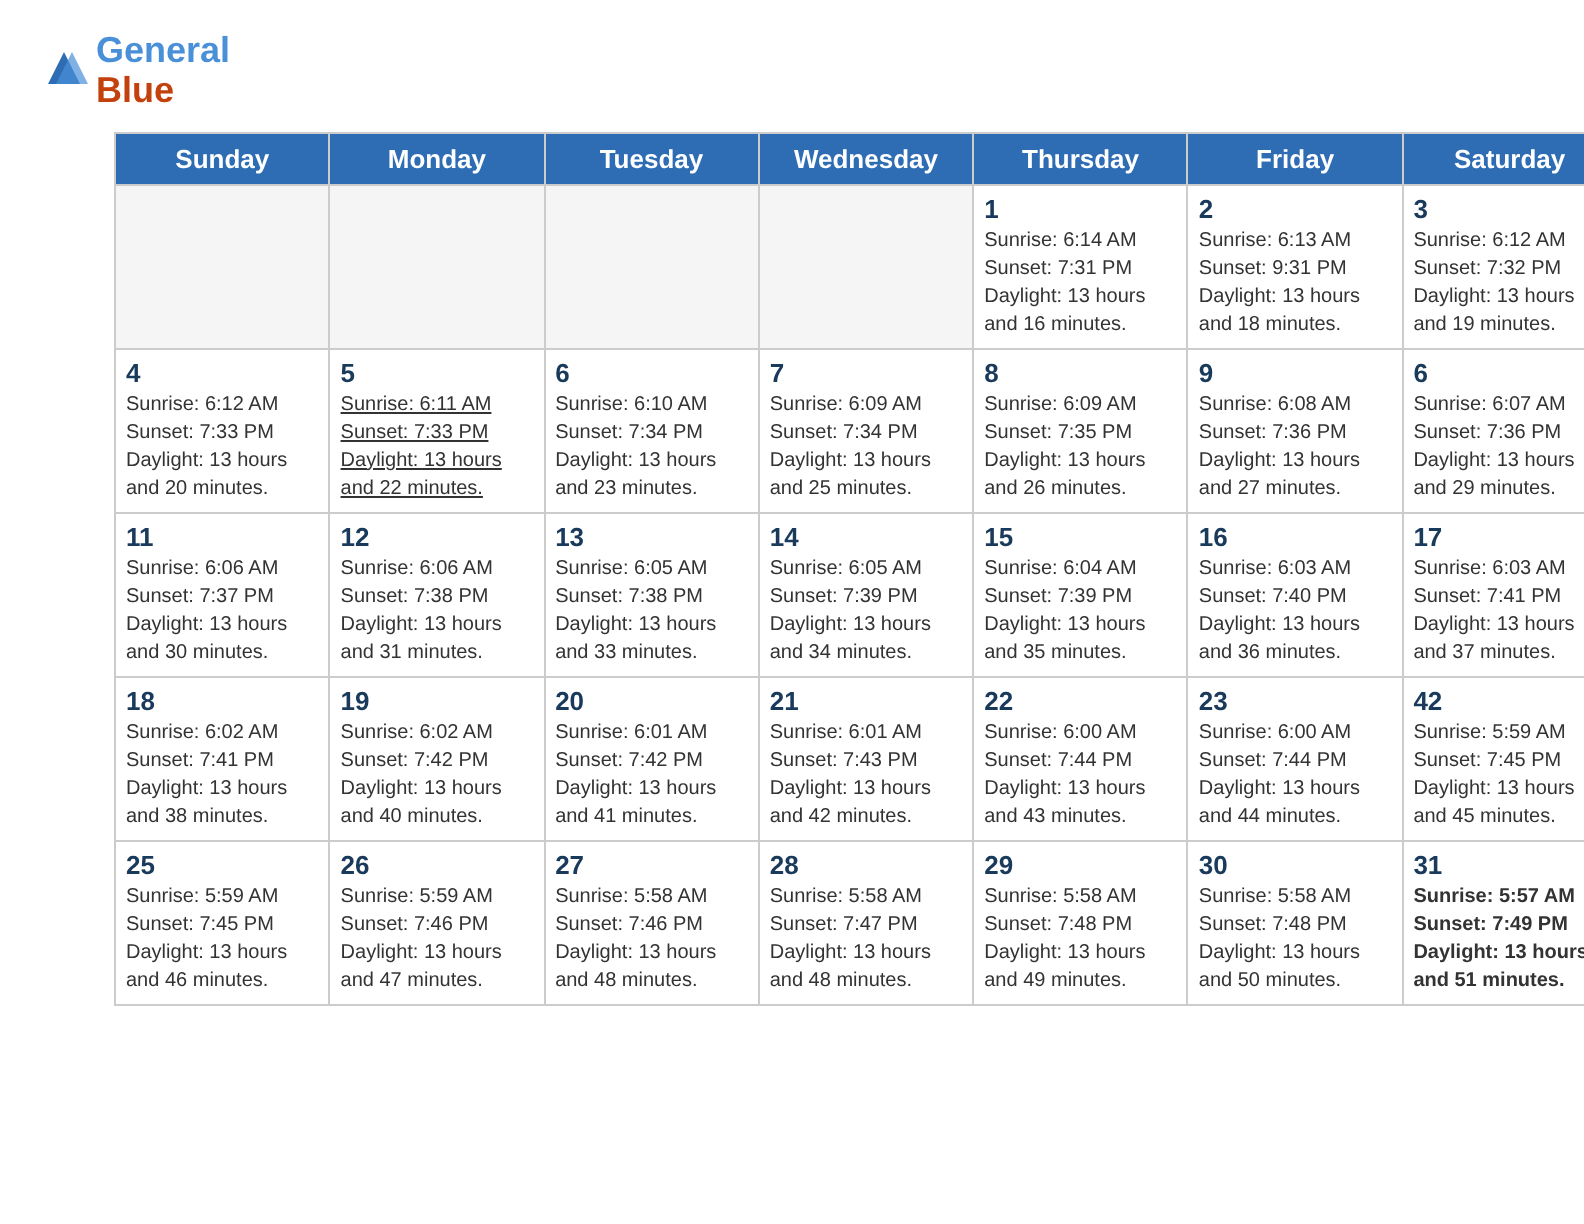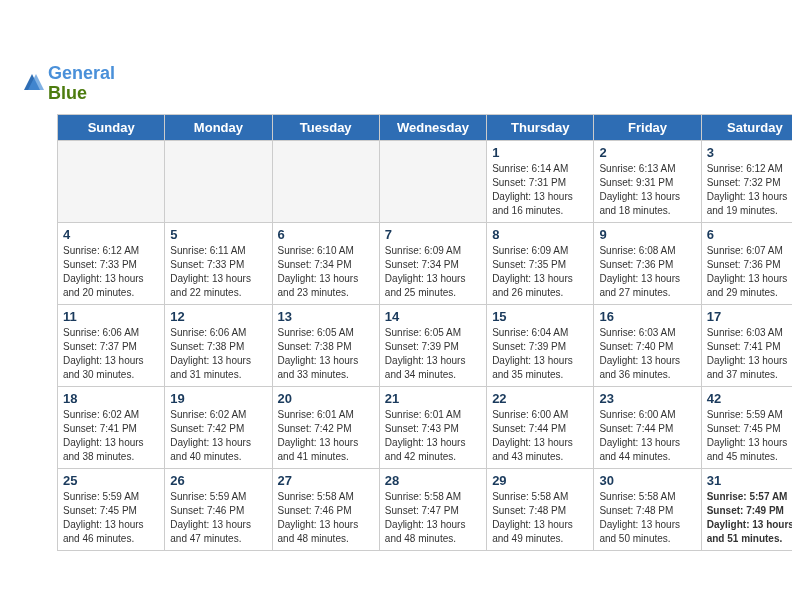--- a/index.html
+++ b/index.html
@@ -13,21 +13,20 @@
     .page {
       width: 792px;
       height: 612px;
       padding: 16px 20px 10px 20px;
     }
     .header {
       display: flex;
       justify-content: space-between;
       align-items: flex-start;
       margin-bottom: 10px;
-      margin-top: 48px;
     }
     .logo {
       display: flex;
       align-items: center;
     }
     .logo-text {
       font-size: 18px;
       font-weight: bold;
       color: #1a3a5c;
       line-height: 1.1;
@@ -101,21 +100,21 @@
 
 <div class="page">
   <div class="header">
     <div class="logo">
       <svg class="logo-icon" viewBox="0 0 24 24">
         <polygon points="12,2 20,18 4,18" fill="#2e6db4"></polygon>
         <polygon points="16,2 24,18 8,18" fill="#4a90d9" opacity="0.7"></polygon>
       </svg>
       <div class="logo-text">
         <span>General</span><br>
-        <span style="color:#4d7c0f">Blue</span>
+        <span style="color:#c2410c">Blue</span>
       </div>
     </div>
     <div class="title-block">
       <div class="month-title"></div>
       <div class="location"></div>
     </div>
   </div>
 
   <table class="calendar">
     <thead>
@@ -160,21 +159,21 @@
         <tr>
           <td>
             <span class="day-num">4</span>
             <div class="cell-text" style="white-space: pre-line;">Sunrise: 6:12 AM
 Sunset: 7:33 PM
 Daylight: 13 hours
 and 20 minutes.</div>
           </td>
           <td>
             <span class="day-num">5</span>
-            <div class="cell-text" style="white-space: pre-line;">Sunrise: 6:11 AM
+            <div class="cell-text" style="white-space: pre-line; text-decoration: underline;">Sunrise: 6:11 AM
 Sunset: 7:33 PM
 Daylight: 13 hours
 and 22 minutes.</div>
           </td>
           <td>
             <span class="day-num">6</span>
             <div class="cell-text" style="white-space: pre-line;">Sunrise: 6:10 AM
 Sunset: 7:34 PM
 Daylight: 13 hours
 and 23 minutes.</div>

